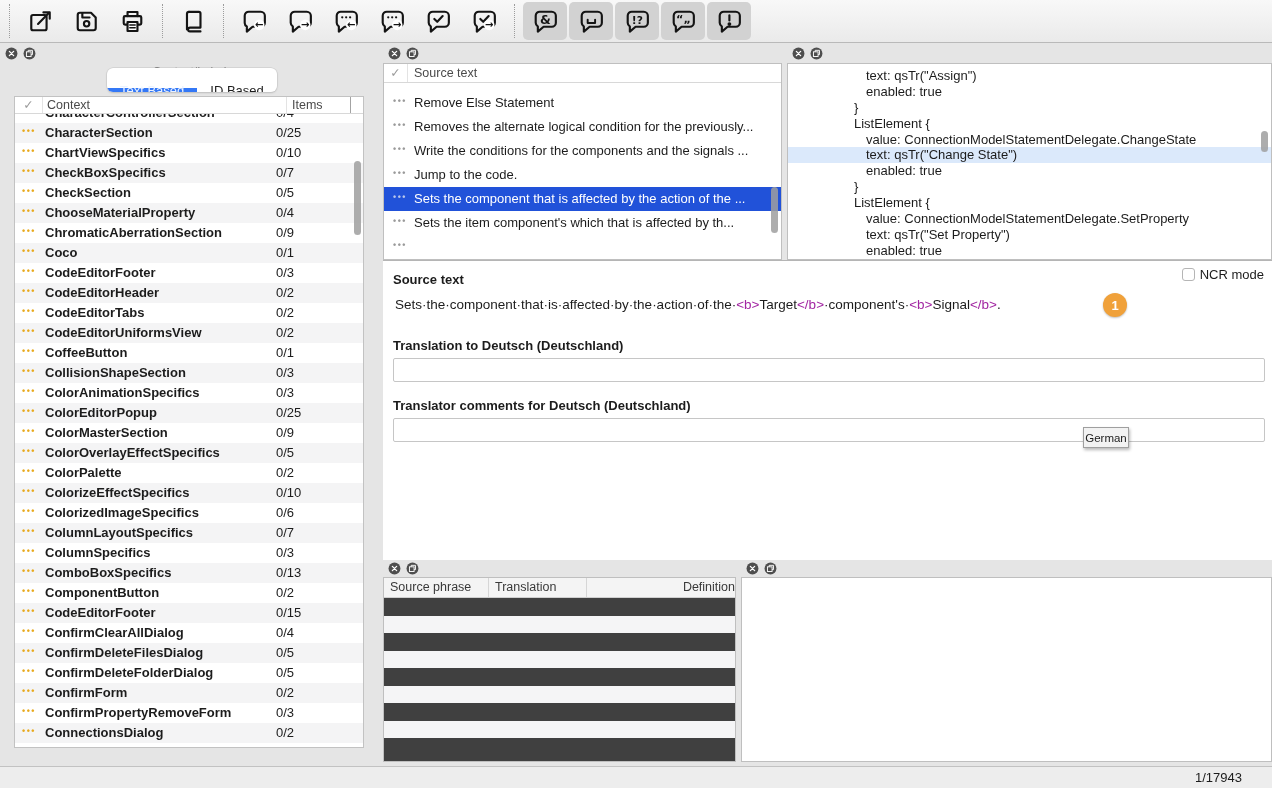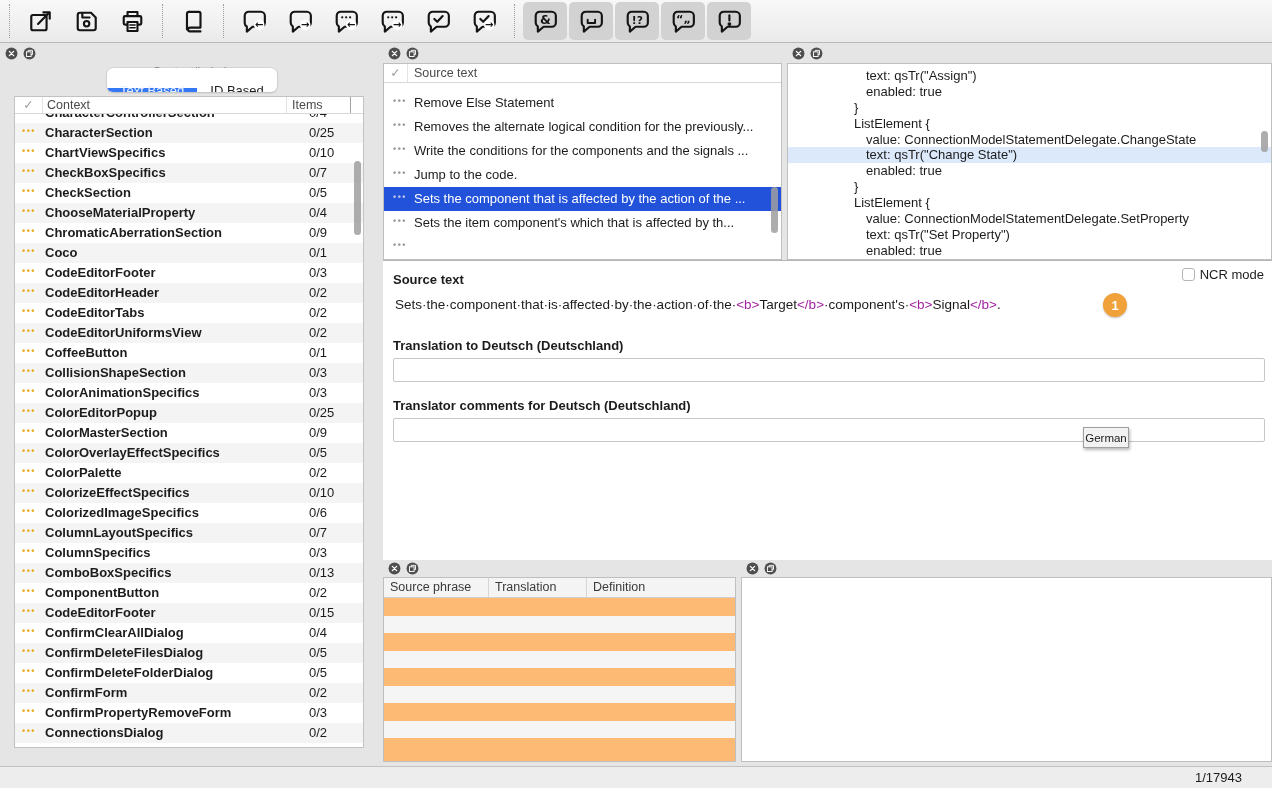--- a/index.html
+++ b/index.html
@@ -38,21 +38,21 @@
   .ctx-header .hcheck { width:28px; text-align:center; line-height:16px; color:#9a9a9a; border-right:1px solid #e3e3e3; }
   .ctx-header .hcontext { width:244px; padding-left:4px; line-height:16px; border-right:1px solid #e3e3e3; }
   .ctx-header .hitems { width:64px; padding-left:5px; line-height:16px; border-right:1px solid #a3a3a3; }
   .ctx-header .hend { flex:1; }
   #ctx-partial { height:9px; overflow:hidden; }
   #ctx-partial .ctx-row { margin-top:-11px; }
   .ctx-row { height:20px; position:relative; font-size:13px; }
   .ctx-row.odd { background:#f4f4f5; }
   .ctx-dots { position:absolute; left:7px; top:3px; color:#e8a91c; font-size:9px; letter-spacing:1.5px; font-weight:bold; }
   .ctx-name { position:absolute; left:30px; top:2px; font-weight:bold; white-space:nowrap; }
-  .ctx-items { position:absolute; left:294px; top:2px; }
+  .ctx-items { position:absolute; left:261px; top:2px; }
   #ctx-scroll { right:2px; top:64px; height:74px; }
 
   
   #strings-panel { left:383px; top:45px; width:399px; height:215px; }
   #str-table { position:absolute; left:0; top:18px; width:399px; height:197px;
     background:#fff; border:1px solid #bfbfbf; overflow:hidden; }
   .str-header { height:19px; display:flex; border-bottom:1px solid #d8d8d8; font-size:12.5px; color:#4a4a4a; }
   .str-header .hcheck { width:24px; text-align:center; line-height:18px; color:#9a9a9a; border-right:1px solid #e3e3e3; }
   .str-header .hsource { flex:1; padding-left:6px; line-height:18px; }
   #str-partial { height:8px; overflow:hidden; }
@@ -88,27 +88,27 @@
   .ed-label { position:absolute; left:10px; font-size:13px; font-weight:bold; }
   .ed-input { position:absolute; left:10px; width:872px; height:24px; border:1px solid #c6c6c6;
     border-radius:2px; background:#fff; font-size:13px; padding:0 6px; outline:none; }
   #tooltip { position:absolute; left:700px; top:166px; width:46px; height:21px;
     background:#f2f2f2; border:1px solid #9f9f9f; box-shadow:1px 2px 3px rgba(0,0,0,.28);
     font-size:11.5px; display:flex; align-items:center; justify-content:center; }
 
   
   #phrases-panel { left:383px; top:560px; width:353px; height:202px; }
   #phr-table { position:absolute; left:0; top:17px; width:353px; height:185px;
-    background:#fdba74; border:1px solid #bfbfbf; overflow:hidden; }
+    background:#404040; border:1px solid #bfbfbf; overflow:hidden; }
   .phr-header { height:20px; display:flex; background:#f4f4f4; border-bottom:1px solid #cfcfcf;
     font-size:12.5px; color:#3a3a3a; }
   .phr-header span { line-height:19px; padding-left:6px; }
   .phr-h1 { width:105px; border-right:1px solid #d6d6d6; }
   .phr-h2 { width:98px; border-right:1px solid #d6d6d6; }
-  .phr-h3 { flex:1; }
+  .phr-h3 { flex:1;text-align:right; }
   .phr-row { height:17.5px; }
   .phr-row.odd { background:#f5f5f6; }
 
   
   #warnings-panel { left:741px; top:560px; width:531px; height:202px; }
   #warn-body { position:absolute; left:0; top:17px; width:531px; height:185px;
     background:#fff; border:1px solid #bfbfbf; }
 
   
   #statusbar { position:absolute; left:0; top:766px; width:1272px; height:22px;

